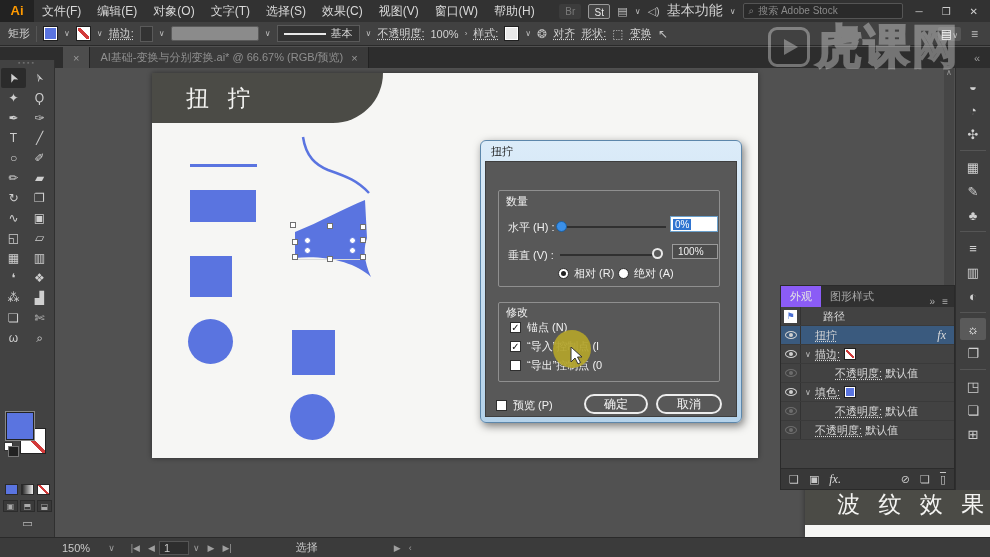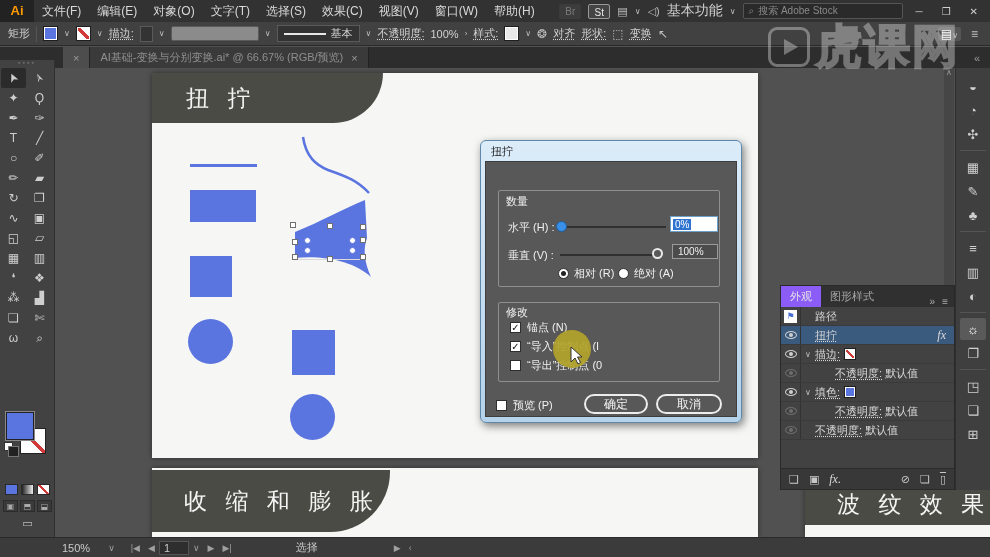--- a/index.html
+++ b/index.html
@@ -300,25 +300,20 @@
         <span class="anc" style="left:59px; top:42px;"></span>
         <span class="anc" style="left:14px; top:52px;"></span>
         <span class="anc" style="left:59px; top:52px;"></span>
       </div>
 
       <div class="blue" style="left:140px; top:257px; width:43px; height:45px;"></div>
       <div class="blue round" style="left:138px; top:321px; width:45px; height:46px;"></div>
     </div>
 
 
-    <div class="artboard" style="left:97px; top:400px; width:606px; height:69px;">
-      <div class="ab-header" style="top:2px; width:238px; height:62px; border-bottom-right-radius:60px; display:flex; align-items:center; padding-left:32px;">
-        <span class="ab-title">收 缩 和 膨 胀</span>
-      </div>
-    </div>
 
     <div class="artboard" style="left:750px; top:415px; width:185px; height:54px;">
       <div class="ab-header" style="width:185px; height:42px; display:flex; align-items:center; padding-left:32px; overflow:hidden;">
         <span class="ab-title">波 纹 效 果</span>
       </div>
     </div>
 
     <div class="vscroll"><span>∧</span></div>
 
     <div class="dialog">
@@ -385,21 +380,21 @@
       <span class="ptab inactive">图形样式</span>
       <span class="ptabs-right">
         <span>»</span>
         <span>≡</span>
       </span>
     </div>
     <div class="prow">
       <span class="eyecol">
           <span class="pthumb">⚑</span>
         </span>
-      <span style="margin-left:14px;">路径</span>
+      <span style="margin-left:22px;">路径</span>
     </div>
     <div class="prow sel">
       <span class="eyecol">
           <span class="eye"></span>
         </span>
       <span class="u-dot" style="margin-left:14px;">扭拧</span>
       <span class="fxit">fx</span>
     </div>
     <div class="prow">
       <span class="eyecol">

